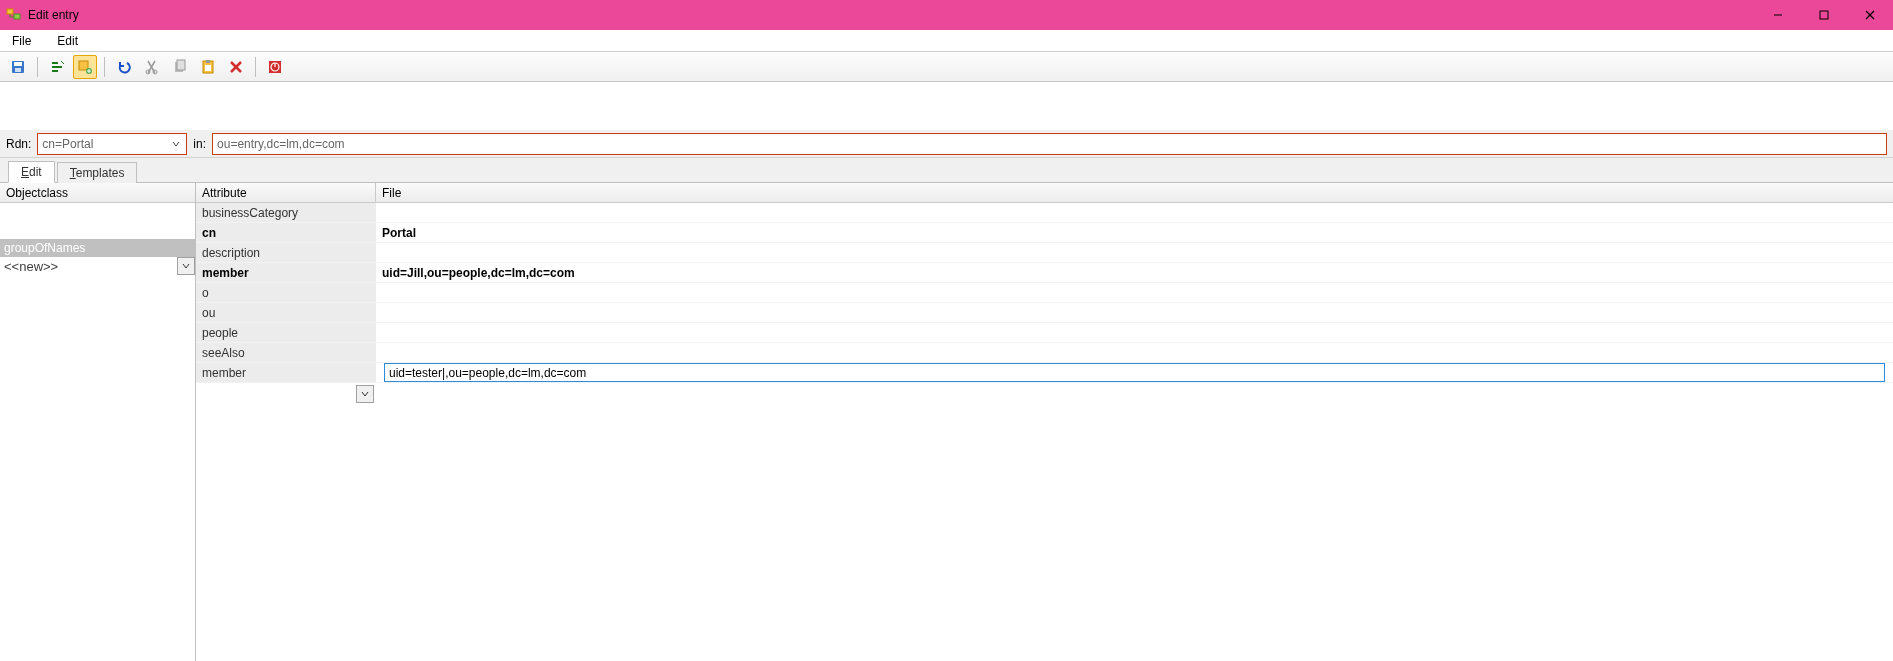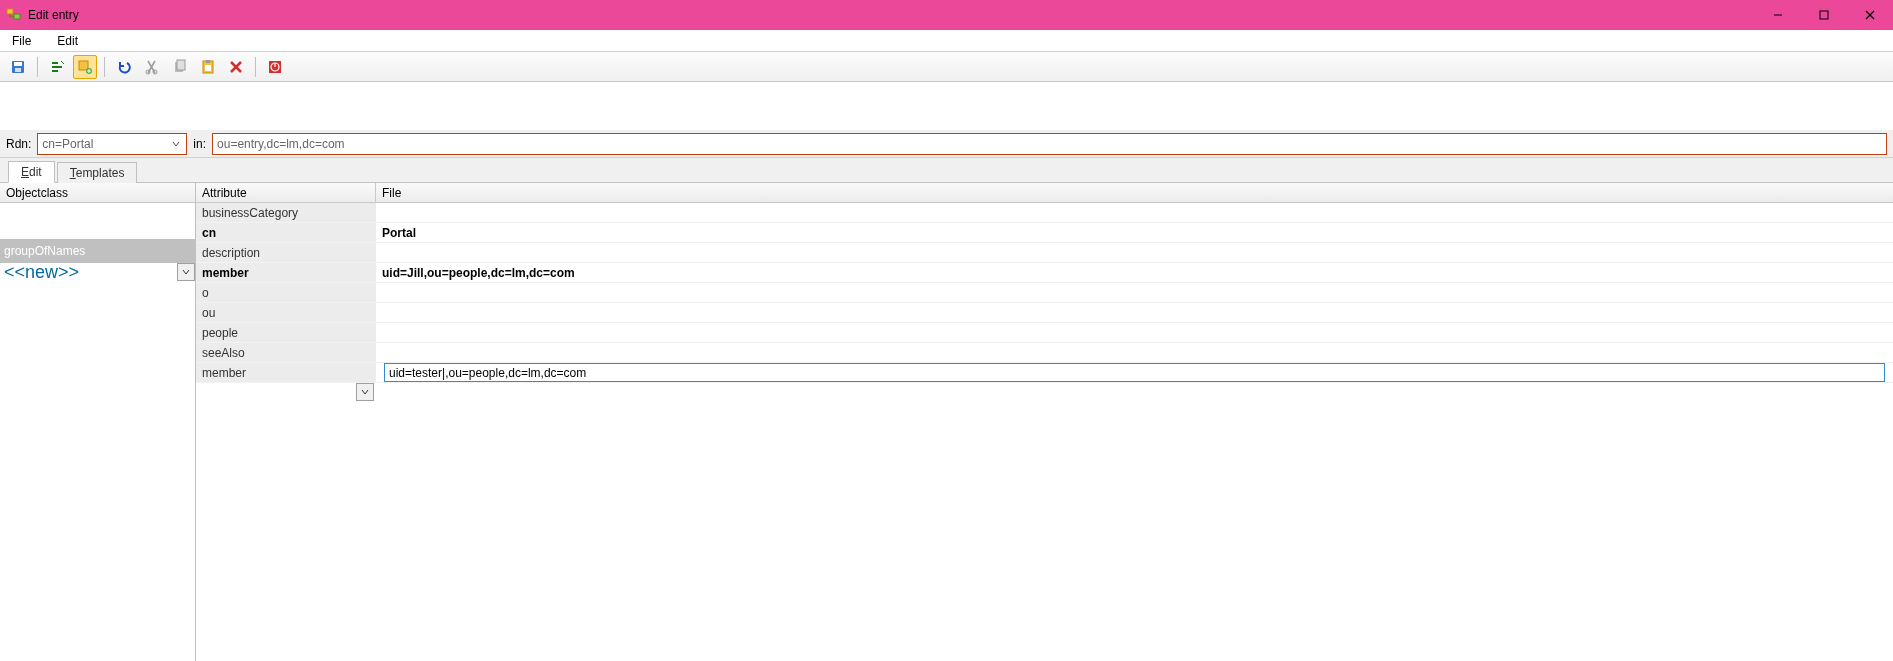--- a/index.html
+++ b/index.html
@@ -130,44 +130,44 @@
     height:20px;
     background:linear-gradient(#fafafa,#ececec);
     border-bottom:1px solid #c9c9c9;
     display:flex;
     align-items:center;
     padding-left:6px;
     font-size:12px;
   }
   .oc-list { flex:1; overflow:auto; }
   .oc-item {
-    height:24px; display:flex; align-items:center; padding-left:4px;
+    height:18px; display:flex; align-items:center; padding-left:4px;
     font-size:12px;
   }
   .oc-item.selected { background:#c0c0c0; color:#fff; }
   .oc-new-row {
     display:flex; align-items:center; height:18px;
   }
-  .oc-new-row .lbl { flex:1; padding-left:4px; font-size:18px; color:#0369a1;}
+  .oc-new-row .lbl { flex:1; padding-left:4px; font-size:13px; color:#404040;}
   .oc-new-row .chev-box {
     width:18px; height:18px;
     border:1px solid #a0a0a0;
     background:#f0f0f0;
     display:flex; align-items:center; justify-content:center;
     font-size:10px; color:#333;
   }
 
   
   .right-panel { flex:1; display:flex; flex-direction:column; background:#fff; }
   .rp-headers { display:flex; }
   .rp-headers .attr-h { width:180px; border-right:1px solid #c9c9c9; }
   .rp-headers .val-h  { flex:1; }
   .rp-body { flex:1; overflow:auto; }
   .attr-row {
-    display:flex; height:20px; align-items:flex-start;
+    display:flex; height:20px; align-items:flex-end;
     border-bottom:1px solid #f2f2f2;
   }
   .attr-cell {
     width:180px; padding-left:6px;
     background:#ececec;
     font-size:12px;
     height:100%; display:flex; align-items:center;
     color:#333;
   }
   .val-cell {

